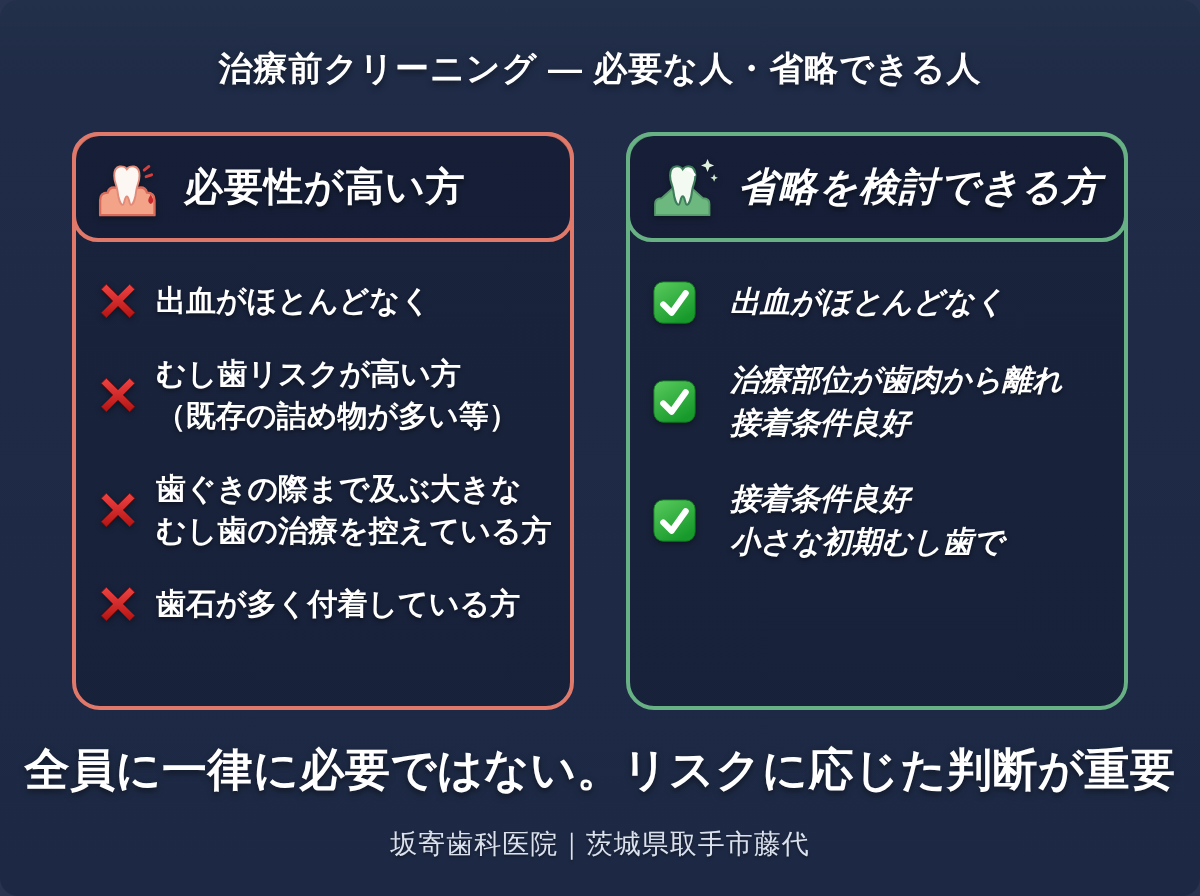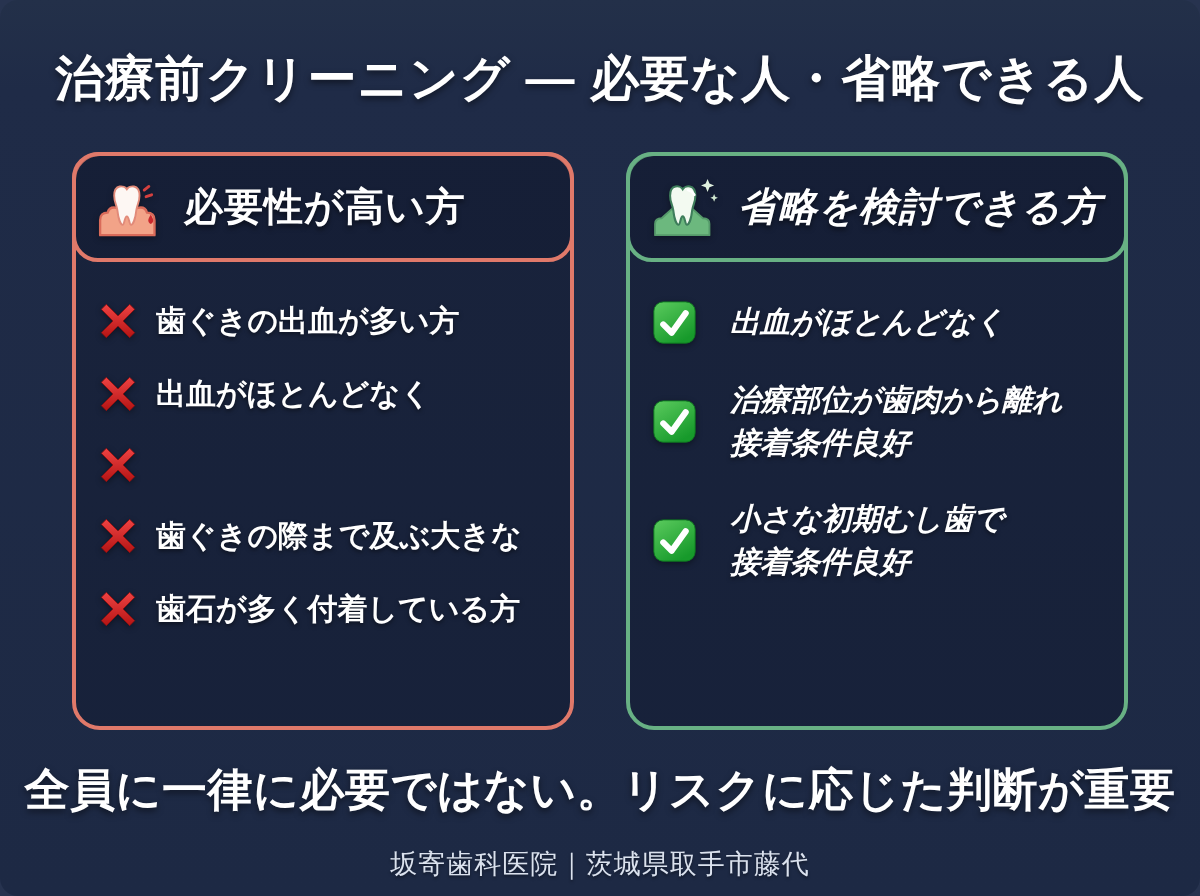--- a/index.html
+++ b/index.html
@@ -11,21 +11,21 @@
   }
   .stage{
     position:relative;width:1200px;height:896px;
     background:linear-gradient(180deg,#233049 0%,#1f2b47 10%,#1d2944 100%);
     border-radius:18px;
     color:#fff;
   }
   .title{
     margin:0;padding-top:46px;
     text-align:center;
-    font-size:49px;font-weight:800;letter-spacing:1px;
+    font-size:34px;font-weight:800;letter-spacing:1px;
     color:#ffffff;
     text-shadow:0 3px 6px rgba(0,0,0,.5);
   }
   .columns{
     display:flex;gap:52px;
     margin:40px 72px 0 72px;
   }
   .card{
     flex:1 1 0;height:578px;box-sizing:border-box;
     border:4px solid;border-radius:28px;
@@ -130,48 +130,43 @@
         <span class="header-label">必要性が高い方</span>
       </header>
       <ul class="items">
         <li class="item">
           <span class="mark">
               <svg>
                 <use href="#ic-cross"></use>
               </svg>
             </span>
           <span class="item-text">
-              <span class="line">歯ぐきの出血が多い方</span>
-            </span>
-        </li>
-        <li class="item">
-          <span class="mark">
-              <svg>
-                <use href="#ic-cross"></use>
-              </svg>
-            </span>
-          <span class="item-text">
               <span class="line">出血がほとんどなく</span>
             </span>
         </li>
         <li class="item">
           <span class="mark">
               <svg>
                 <use href="#ic-cross"></use>
               </svg>
             </span>
+          <span class="item-text">
+            <span class="line">むし歯リスクが高い方</span>
+            <span class="line">（既存の詰め物が多い等）</span>
+          </span>
         </li>
         <li class="item">
           <span class="mark">
               <svg>
                 <use href="#ic-cross"></use>
               </svg>
             </span>
           <span class="item-text">
             <span class="line">歯ぐきの際まで及ぶ大きな</span>
+            <span class="line">むし歯の治療を控えている方</span>
           </span>
         </li>
         <li class="item">
           <span class="mark">
               <svg>
                 <use href="#ic-cross"></use>
               </svg>
             </span>
           <span class="item-text">
               <span class="line">歯石が多く付着している方</span>
@@ -209,22 +204,22 @@
             <span class="line">接着条件良好</span>
           </span>
         </li>
         <li class="item">
           <span class="mark">
               <svg>
                 <use href="#ic-check"></use>
               </svg>
             </span>
           <span class="item-text">
+            <span class="line">接着条件良好</span>
             <span class="line">小さな初期むし歯で</span>
-            <span class="line">接着条件良好</span>
           </span>
         </li>
       </ul>
     </section>
 
   </div>
 
   <p class="summary">全員に一律に必要ではない。リスクに応じた判断が重要</p>
   <p class="footer">坂寄歯科医院｜茨城県取手市藤代</p>
 

